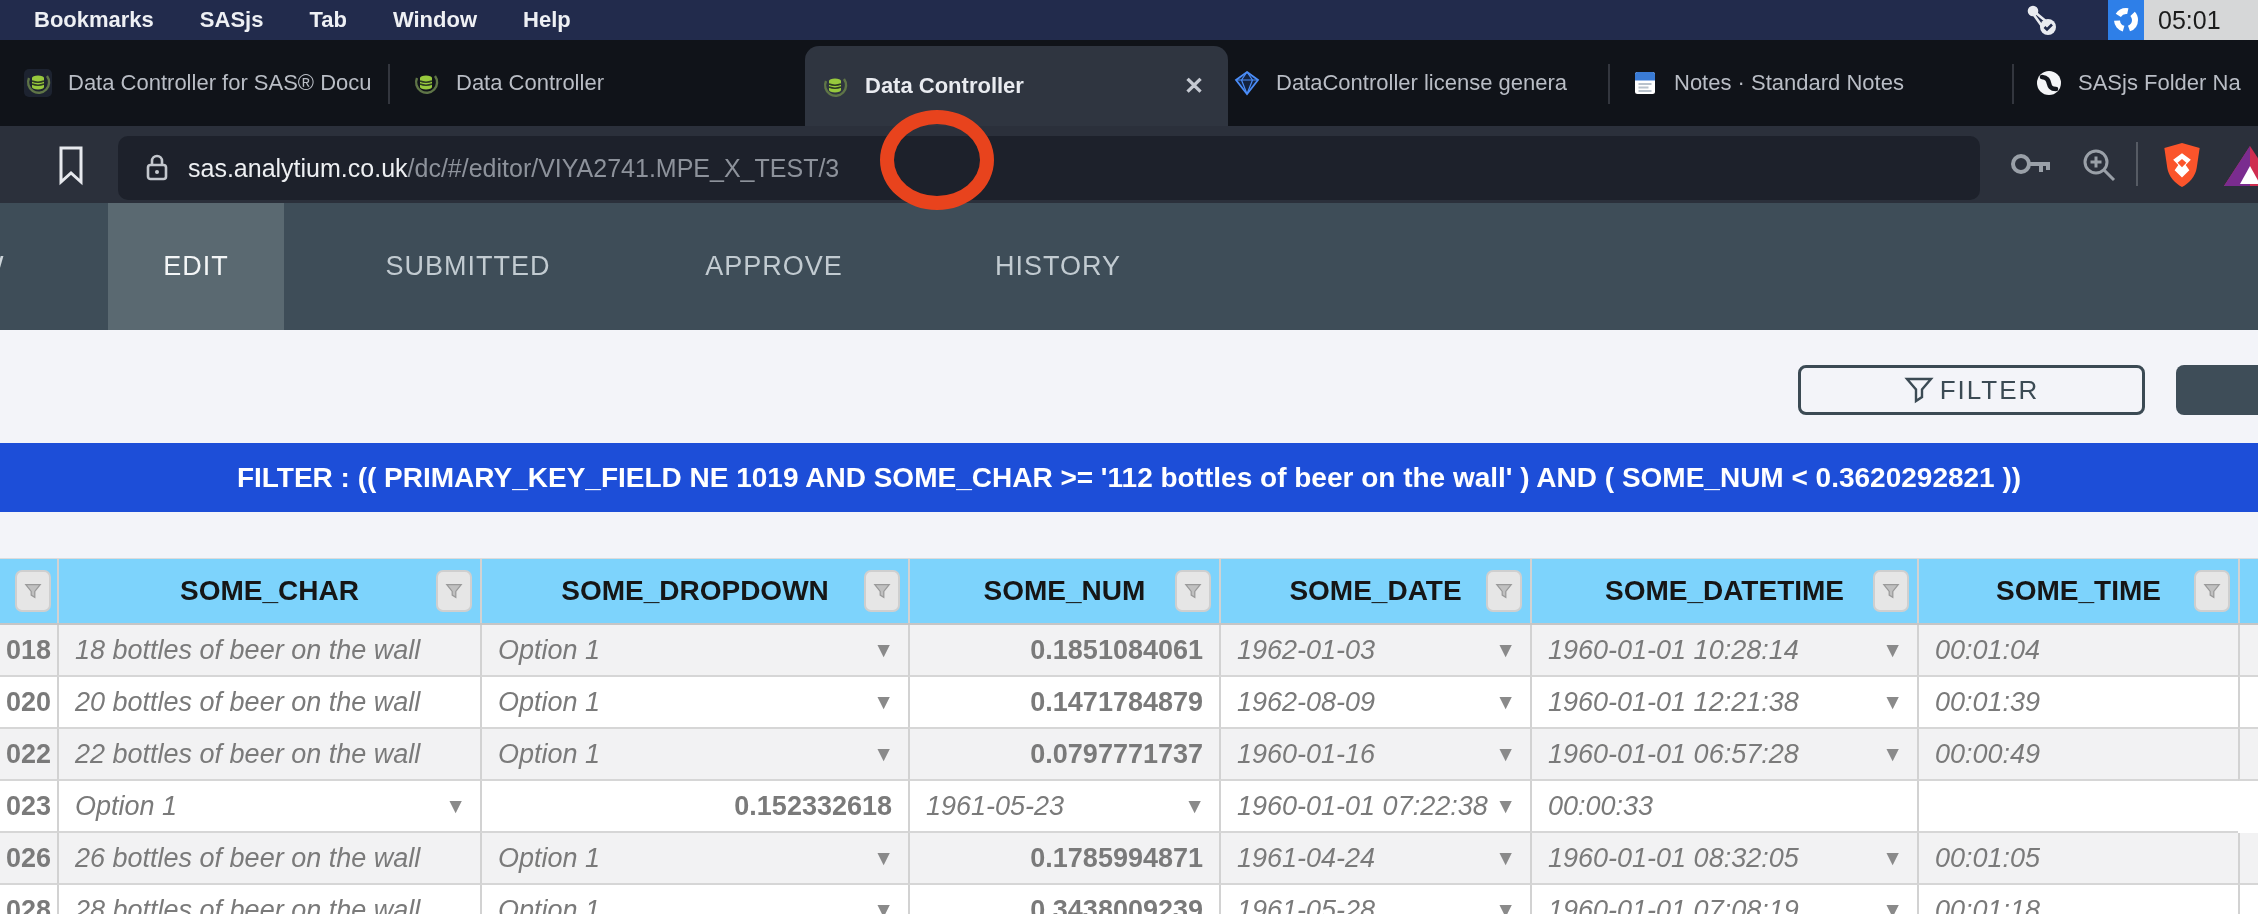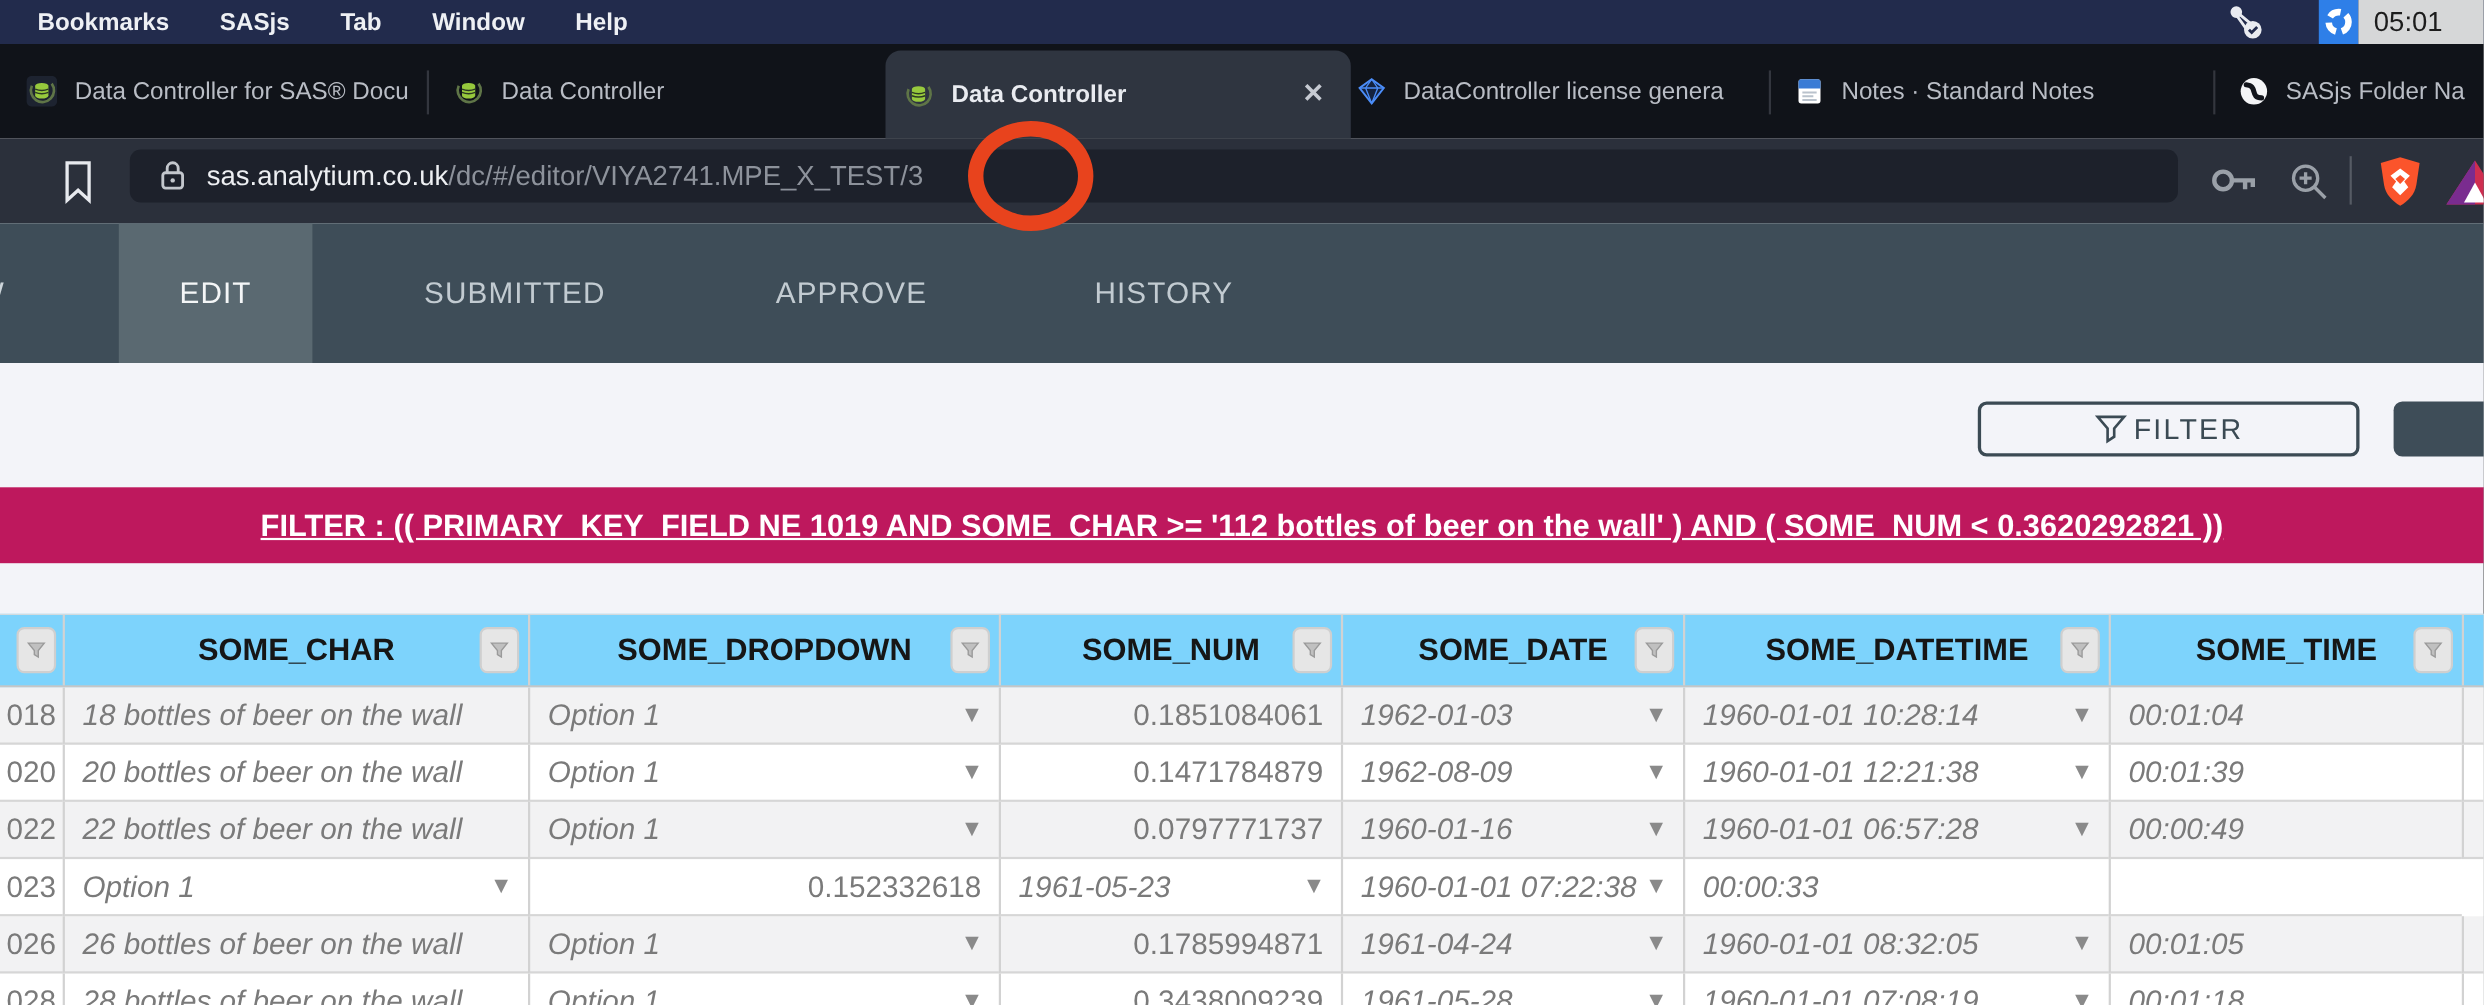--- a/index.html
+++ b/index.html
@@ -25,21 +25,21 @@
   .btab .fav{flex:0 0 auto;margin-right:16px;display:flex;}
   .btab .ttl{overflow:hidden;white-space:nowrap;}
   .btab.active{top:6px;height:80px;background:#2f3540;border-radius:14px 14px 0 0;color:#e9ebf0;font-weight:bold;}
   .tab-sep{position:absolute;top:24px;width:2px;height:40px;background:#33363e;}
   .tab-close{position:absolute;right:18px;top:24px;width:32px;height:32px;color:#c6cad2;
     font-size:24px;line-height:32px;text-align:center;cursor:default;}
 
   
   .toolbar{position:absolute;left:0;top:126px;width:2258px;height:77px;background:#2b303b;}
   .bm-icon{position:absolute;left:54px;top:18px;}
-  .urlfield{position:absolute;left:118px;top:10px;width:1862px;height:48px;background:#1d212b;
+  .urlfield{position:absolute;left:118px;top:10px;width:1862px;height:64px;background:#1d212b;
     border-radius:10px;display:flex;align-items:center;padding-left:26px;box-sizing:border-box;}
   .urlfield .lock{margin-right:18px;display:flex;}
   .urltext{font-size:25px;white-space:nowrap;}
   .urltext .domain{color:#edeff2;}
   .urltext .path{color:#8d929b;}
   .tb-ic{position:absolute;top:18px;}
   .tb-div{position:absolute;top:16px;width:2px;height:44px;background:#565b64;}
 
   
   .red-circle{position:absolute;left:880px;top:110px;width:86px;height:72px;border:14px solid #e8431d;
@@ -58,40 +58,40 @@
   .pagetitle{position:absolute;left:800px;top:0;width:800px;height:113px;display:flex;align-items:center;
     justify-content:center;font-size:37px;color:#676767;white-space:nowrap;}
   .pagetitle .tbl{color:#2c78aa;}
   .pagetitle .cnt{margin-left:26px;color:#5f5f5f;}
   .filter-btn{position:absolute;left:1798px;top:35px;width:347px;height:50px;border:3px solid #3b4a54;
     border-radius:8px;background:transparent;display:flex;align-items:center;justify-content:center;
     gap:6px;font-size:26px;color:#3b4a54;letter-spacing:2px;font-family:inherit;cursor:default;}
   .dark-btn{position:absolute;left:2176px;top:35px;width:120px;height:50px;background:#3e4d58;border-radius:8px;border:none;}
 
   
-  .filterstrip{position:absolute;left:0;top:443px;width:2258px;height:69px;background:#be185d;
-    display:flex;align-items:center;justify-content:center;color:#fff;font-size:28px;font-weight:bold;white-space:nowrap;text-decoration:underline;}
+  .filterstrip{position:absolute;left:0;top:443px;width:2258px;height:69px;background:#1d4ed8;
+    display:flex;align-items:center;justify-content:center;color:#fff;font-size:28px;font-weight:bold;white-space:nowrap;}
 
   
   .datatable{position:absolute;left:0;top:558px;width:2258px;background:#fff;}
   .trow,.thead{display:grid;grid-template-columns:57px 423px 428px 311px 311px 387px 321px 20px;}
   .thead{height:64px;background:#7dd3fc;border-top:1px solid #dcdcdc;border-bottom:2px solid #c6c6c6;}
   .hcell{position:relative;display:flex;align-items:center;justify-content:center;
     font-size:28px;font-weight:bold;color:#161616;border-left:2px solid #d2d2d2;overflow:hidden;}
   .hcell:first-child{border-left:none;}
   .hfilter{position:absolute;right:8px;top:11px;width:36px;height:42px;background:#e6e6e6;
     border:2px solid #cfcfcf;border-radius:7px;display:flex;align-items:center;justify-content:center;padding:0;cursor:default;}
   .trow{height:52px;}
   .trow.odd{background:#f2f2f3;}
   .trow.even{background:#ffffff;}
   .tcell{position:relative;display:flex;align-items:center;font-size:27px;color:#7a7a7a;
     border-left:2px solid #d2d2d2;border-bottom:2px solid #d6d6d6;overflow:hidden;white-space:nowrap;box-sizing:border-box;}
   .tcell:first-child{border-left:none;}
   .align-left{justify-content:flex-start;padding-left:16px;font-style:italic;}
-  .align-right{justify-content:flex-end;padding-right:16px;}
+  .align-right{justify-content:flex-end;padding-right:16px;font-weight:bold;}
   .tcell.id{padding-right:6px;}
   .dd-arrow{position:absolute;right:14px;top:50%;transform:translateY(-50%);color:#8a8a8a;font-size:21px;}
   .tcell.has-arrow{padding-right:52px;}
 </style>
 </head>
 <body>
 
 <div id="screen">
 
   <div class="menubar">

